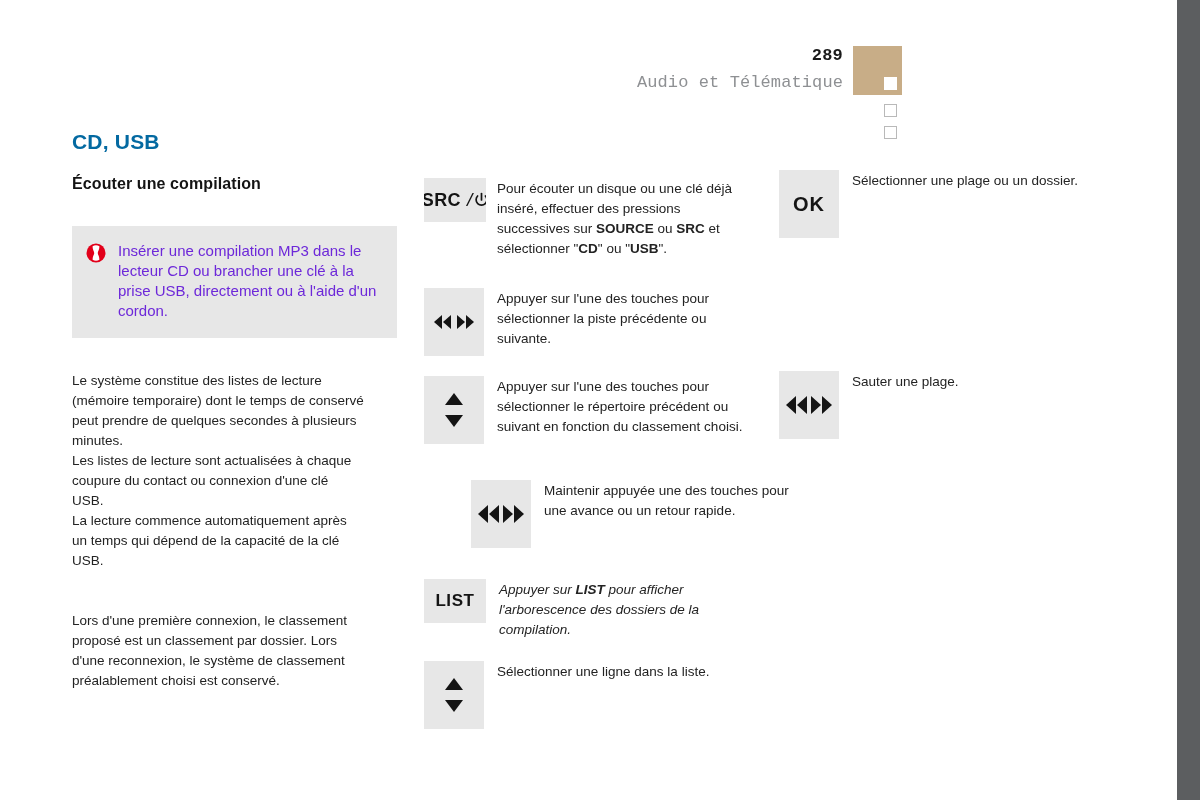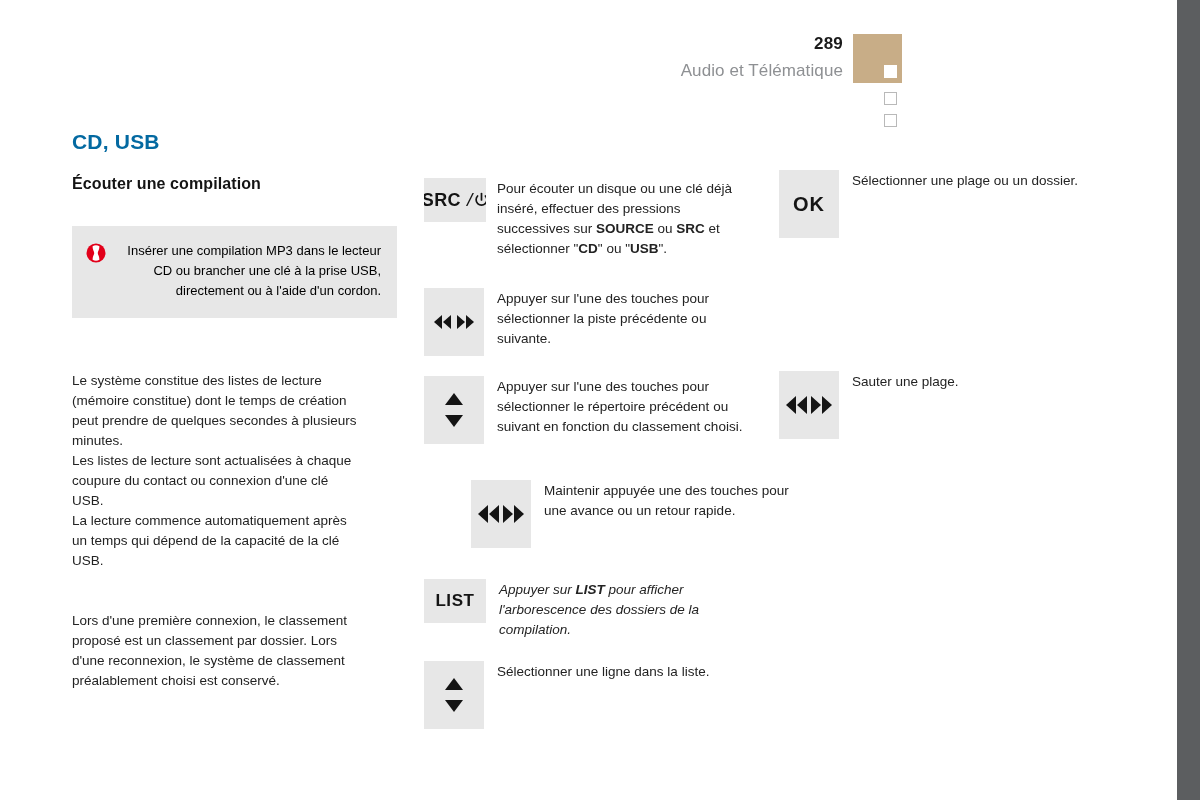--- a/index.html
+++ b/index.html
@@ -25,24 +25,25 @@
     top: 0;
     right: 0;
     width: 23px;
     height: 800px;
     background: #5c5e60;
   }
 
   
   .header {
     position: absolute;
-    top: 34px;
+    top: 46px;
     left: 0;
     width: 989px;
     height: 62px;
+    font-family: Liberation Mono, monospace;
   }
   .header-texts {
     position: absolute;
     right: 146px;
     top: 0;
     text-align: right;
     white-space: nowrap;
   }
   .page-number {
     font-size: 17px;
@@ -127,24 +128,23 @@
     align-items: flex-start;
   }
   .warn-icon {
     flex: 0 0 auto;
     width: 20px;
     height: 20px;
     margin-right: 12px;
     margin-top: 2px;
   }
   .note-text {
-    font-size: 13px;
+    font-size: 15px;
     line-height: 20px;
-    color: #000000;
-    text-align: right;
+    color: #6d28d9;
   }
 
   
   .para {
     position: absolute;
     left: 72px;
     width: 330px;
     font-size: 13.5px;
     line-height: 20px;
     color: #232323;
@@ -255,21 +255,21 @@
                  C7.6 17.4 8.7 17.7 10 17.7 C11.3 17.7 12.4 17.4 13.4 16.8
                  C13.4 13 11.8 11.8 11.8 10 C11.8 8.2 13.4 7 13.4 3.2
                  C12.4 2.6 11.3 2.3 10 2.3 C8.7 2.3 7.6 2.6 6.6 3.2 Z" fill="#ffffff"></path>
       </svg>
     </span>
     <span class="note-text">Insérer une compilation MP3 dans le lecteur CD ou brancher une clé à la prise USB, directement ou à l'aide d'un cordon.</span>
   </div>
 
   <div class="para para-1">
     <span class="line">Le système constitue des listes de lecture</span>
-    <span class="line">(mémoire constitue) dont le temps de création</span>
+    <span class="line">(mémoire temporaire) dont le temps de conservé</span>
     <span class="line">peut prendre de quelques secondes à plusieurs</span>
     <span class="line">minutes.</span>
     <span class="line">Les listes de lecture sont actualisées à chaque</span>
     <span class="line">coupure du contact ou connexion d'une clé</span>
     <span class="line">USB.</span>
     <span class="line">La lecture commence automatiquement après</span>
     <span class="line">un temps qui dépend de la capacité de la clé</span>
     <span class="line">USB.</span>
   </div>
 

